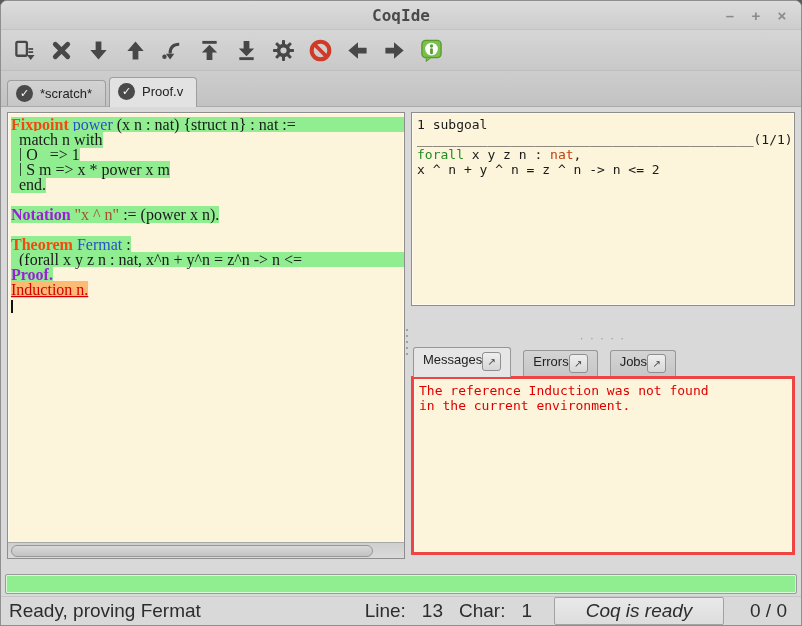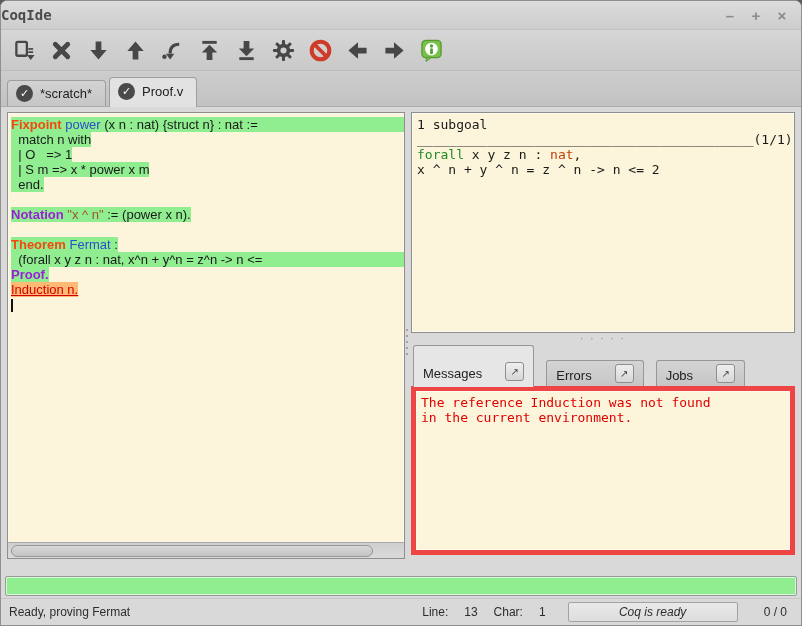--- a/index.html
+++ b/index.html
@@ -1,73 +1,73 @@
 <!DOCTYPE html>
 <html><head>
 <meta charset="utf-8">
 <style>
   html,body{margin:0;padding:0;background:#5a5a5a;}
   body{width:802px;height:626px;font-family:"Liberation Sans",sans-serif;-webkit-font-smoothing:antialiased;}
   .window{width:800px;height:624px;border:1px solid #8f8f8f;border-radius:7px 7px 0 0;overflow:hidden;
           background:#d9d9d9;display:flex;flex-direction:column;box-sizing:content-box;}
   
   .titlebar{height:28px;flex:0 0 28px;background:linear-gradient(#dcdcdc,#cdcdcd);display:flex;align-items:center;position:relative;border-bottom:1px solid #c2c2c2;}
-  .title{position:absolute;left:0;right:0;text-align:left;font-family:"DejaVu Sans Mono",monospace;font-weight:bold;font-size:14px;color:#4a4a4a;}
+  .title{position:absolute;left:0;right:0;text-align:center;font-family:"DejaVu Sans Mono",monospace;font-weight:bold;font-size:16px;color:#4a4a4a;}
   .winctrls{margin-left:auto;display:flex;gap:4px;padding-right:8px;z-index:2;}
   .winbtn{width:22px;height:20px;display:flex;align-items:center;justify-content:center;color:#8a8a8a;font-size:15px;font-weight:bold;cursor:default;}
   
   .menubar{height:20px;flex:0 0 20px;background:#d5d5d5;display:flex;align-items:center;padding-left:4px;}
   .menu-item{font-size:13px;color:#2d2d2d;padding:1px 8px;}
   
   .toolbar{height:40px;flex:0 0 40px;background:linear-gradient(#d6d6d6,#c9c9c9);display:flex;align-items:center;padding-left:8px;gap:7px;border-bottom:1px solid #bdbdbd;}
   .tool-btn{width:30px;height:30px;display:flex;align-items:center;justify-content:center;}
   .tool-btn svg{width:23px;height:23px;display:block;}
   
   .tabstrip{height:35px;flex:0 0 35px;background:linear-gradient(#cdcdcd,#c2c2c2);display:flex;align-items:flex-end;padding-left:6px;border-bottom:1px solid #ababab;}
   .etab{display:flex;align-items:center;gap:7px;border:1px solid #9e9e9e;border-bottom:none;border-radius:4px 4px 0 0;padding:5px 13px 6px 8px;font-size:13px;color:#222;margin-right:3px;}
   .etab.inactive{background:linear-gradient(#d3d3d3,#c6c6c6);padding-top:4px;padding-bottom:4px;}
   .etab.active{background:#e2e2e2;position:relative;margin-bottom:-1px;padding-bottom:7px;}
   .checkcircle{width:17px;height:17px;border-radius:50%;background:#4a4a4a;color:#fff;font-size:11px;line-height:17px;text-align:center;flex:0 0 17px;}
   
   .main{flex:1 1 auto;position:relative;background:#d9d9d9;}
   .pane{position:absolute;background:#fcf5dc;border:1px solid #8e8e8e;box-shadow:inset 0 0 0 1px rgba(255,255,255,.5);box-sizing:border-box;}
   .editor-pane{left:6px;top:5px;width:398px;height:447px;display:flex;flex-direction:column;}
-  .code{flex:1 1 auto;overflow:hidden;padding:4px 0 0 3px;font-family:Liberation Sans, sans-serif;font-size:13px;line-height:15px;color:#1a1a1a;white-space:pre;}
+  .code{flex:1 1 auto;overflow:hidden;padding:4px 0 0 3px;font-family:Liberation Serif, serif;font-size:16px;line-height:15px;color:#1a1a1a;white-space:pre;}
   .line{height:15px;}
   .lbg{display:inline;white-space:pre;}
   .lbg.bg-green{background:#90ee90;}
   .lbg.bg-pink{background:#fdba74;}
   .lbg.ext{display:block;}
   .tok-kw{color:#f24a0e;font-weight:bold;}
   .tok-id{color:#2850c8;}
   .tok-kw2{color:#9a1fd6;font-weight:bold;}
   .tok-str{color:#a0522d;}
   .tok-err{color:#d40000;text-decoration:underline;}
   .caret{display:inline-block;width:2px;height:13px;background:#111;vertical-align:middle;}
   .hscroll{flex:0 0 15px;background:linear-gradient(#cfcfcf,#dadada);border-top:1px solid #a9a9a9;position:relative;}
   .hthumb{position:absolute;left:3px;top:2px;height:10px;width:91%;border:1px solid #979797;border-radius:6px;background:linear-gradient(#d8d8d8,#c3c3c3);}
   .vsplit{position:absolute;left:402px;top:200px;width:8px;height:70px;display:flex;flex-direction:column;align-items:center;justify-content:center;gap:4px;}
   .vsplit i{width:2px;height:2px;border-radius:50%;background:#8f8f8f;}
-  .goal-pane{left:410px;top:5px;width:384px;height:221px;}
+  .goal-pane{left:410px;top:5px;width:384px;height:194px;}
   .mono-area{padding:4px 5px;font-family:"DejaVu Sans Mono",monospace;font-size:13px;line-height:16px;color:#1a1a1a;white-space:pre;overflow:hidden;}
   .tok-green{color:#228b22;}
   .tok-blue{color:#c2410c;}
   .hsplit{position:absolute;left:410px;top:228px;width:384px;height:8px;text-align:center;color:#8f8f8f;font-size:10px;line-height:8px;letter-spacing:2px;}
   
   .notebook{position:absolute;left:410px;top:238px;width:384px;height:210px;display:flex;flex-direction:column;}
   .ntabs{flex:0 0 31px;display:flex;align-items:flex-end;padding-left:2px;}
-  .ntab{display:flex;align-items:flex-end;gap:23px;border:1px solid #979797;border-bottom:none;border-radius:3px 3px 0 0;padding:16px 9px;font-size:13px;color:#222;margin-right:3px;}
+  .ntab{display:flex;align-items:flex-start;gap:0;border:1px solid #979797;border-bottom:none;border-radius:3px 3px 0 0;padding:4px 9px;font-size:13px;color:#222;margin-right:3px;}
   .ntab.active{background:#e6e6e6;position:relative;z-index:2;margin-bottom:-1px;padding-bottom:6px;}
   .ntab.inactive{background:linear-gradient(#d4d4d4,#c6c6c6);padding-top:3px;padding-bottom:3px;margin-left:9px;}
   .detach{width:17px;height:17px;border:1px solid #8f8f8f;border-radius:3px;background:linear-gradient(#efefef,#d6d6d6);font-size:10px;color:#3a3a3a;display:flex;align-items:center;justify-content:center;}
-  .ncontent{flex:1 1 auto;background:#fcf5dc;border:5px solid #ef4444;box-shadow:inset 0 0 0 1px rgba(255,255,255,.5);}
+  .ncontent{flex:1 1 auto;background:#fcf5dc;border:3px solid #ef4444;box-shadow:inset 0 0 0 1px rgba(255,255,255,.5);}
   .err-text{color:#e00000;}
   
   .progress{flex:0 0 18px;margin:3px 4px 2px 4px;border:1px solid #9a9a9a;border-radius:2px;background:#90ee90;box-shadow:inset 0 0 0 1px rgba(255,255,255,.65);}
-  .statusbar{flex:0 0 26px;background:#d9d9d9;border-top:1px solid #c6c6c6;display:flex;align-items:center;font-size:12px;color:#2d2d2d;padding:0 8px;}
+  .statusbar{flex:0 0 26px;background:#d9d9d9;border-top:1px solid #c6c6c6;display:flex;align-items:center;font-size:19px;color:#2d2d2d;padding:0 8px;}
   .status-right{margin-left:auto;display:flex;align-items:center;gap:16px;}
   .coqstate{border:1px solid #a2a2a2;border-radius:2px;background:linear-gradient(#e9e9e9,#dddddd);min-width:148px;text-align:center;padding:2px 10px;margin-left:6px;font-style:italic;}
   .jobcount{margin:0 6px 0 10px;}
 </style>
 </head>
 <body>
 
 <div class="window">
 
   <div class="titlebar">

